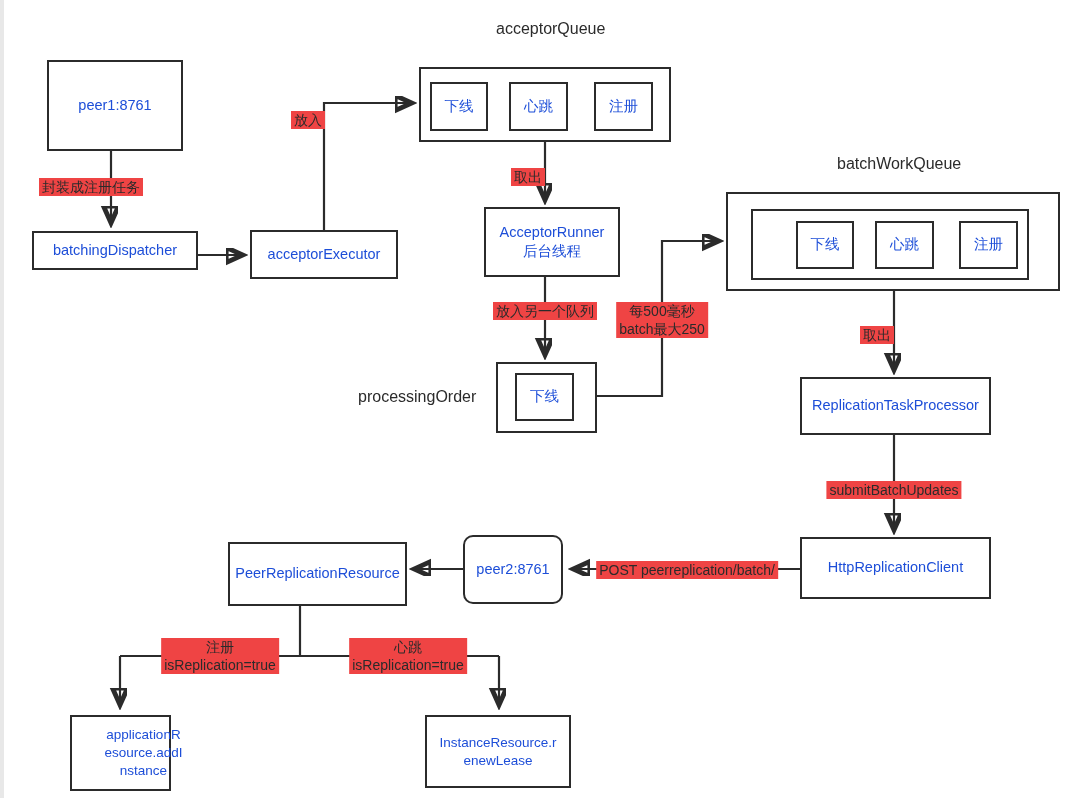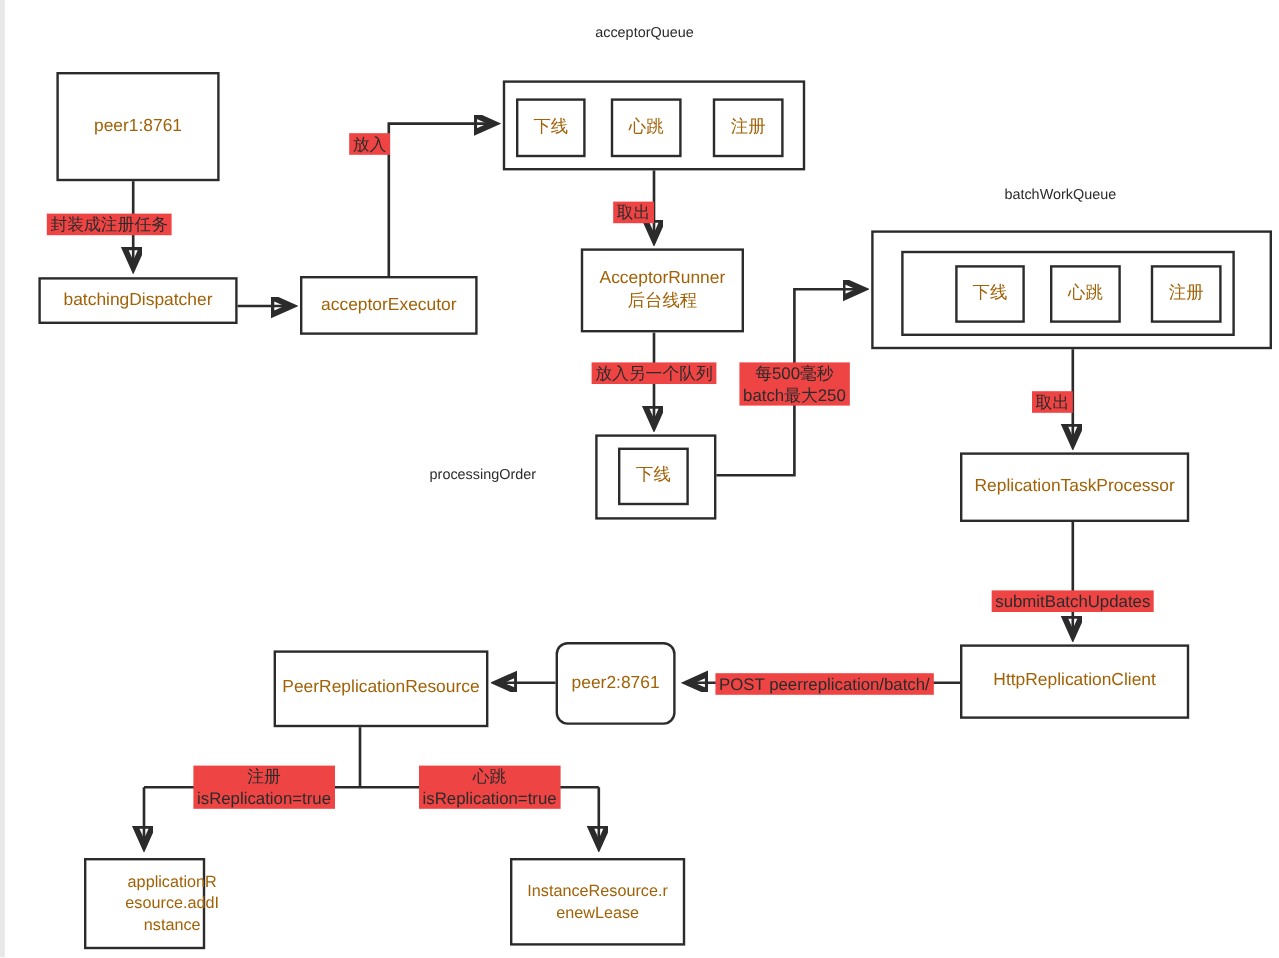--- a/index.html
+++ b/index.html
@@ -23,37 +23,37 @@
     position: absolute;
     box-sizing: border-box;
     border: 2px solid #2b2b2b;
     background: #ffffff;
     display: flex;
     align-items: center;
     justify-content: center;
     text-align: center;
     font-size: 14.5px;
     line-height: 1.32;
-    color: #a16207;
+    color: #1d4ed8;
     white-space: pre-line;
     padding: 2px;
   }
   .label {
     position: absolute;
     font-size: 14px;
     line-height: 1.3;
     color: #2b2b2b;
     white-space: pre-line;
     text-align: center;
     background: #ef4444;
     padding: 0 3px;
   }
   .caption {
     position: absolute;
-    font-size: 12px;
+    font-size: 16px;
     color: #2b2b2b;
     white-space: nowrap;
   }
   svg.wires {
     position: absolute;
     left: 0; top: 0;
     width: 1062px;
     height: 798px;
     pointer-events: none;
   }
@@ -150,21 +150,21 @@
 
   <div class="label" style="left:541px; top:168px; transform:translateX(-100%);">取出</div>
 
   <div class="label" style="left:541px; top:302px; transform:translateX(-50%);">放入另一个队列</div>
 
   <div class="label" style="left:658px; top:302px; transform:translateX(-50%);">每500毫秒
 batch最大250</div>
 
   <div class="label" style="left:890px; top:326px; transform:translateX(-100%);">取出</div>
 
-  <div class="label" style="left:890px; top:492px; transform:translateX(-50%);">submitBatchUpdates</div>
+  <div class="label" style="left:890px; top:481px; transform:translateX(-50%);">submitBatchUpdates</div>
 
   <div class="label" style="left:683px; top:561px; transform:translateX(-50%);">POST peerreplication/batch/</div>
 
   <div class="label" style="left:216px; top:638px; transform:translateX(-50%);">注册
 isReplication=true</div>
 
   <div class="label" style="left:404px; top:638px; transform:translateX(-50%);">心跳
 isReplication=true</div>
 
 </div>

